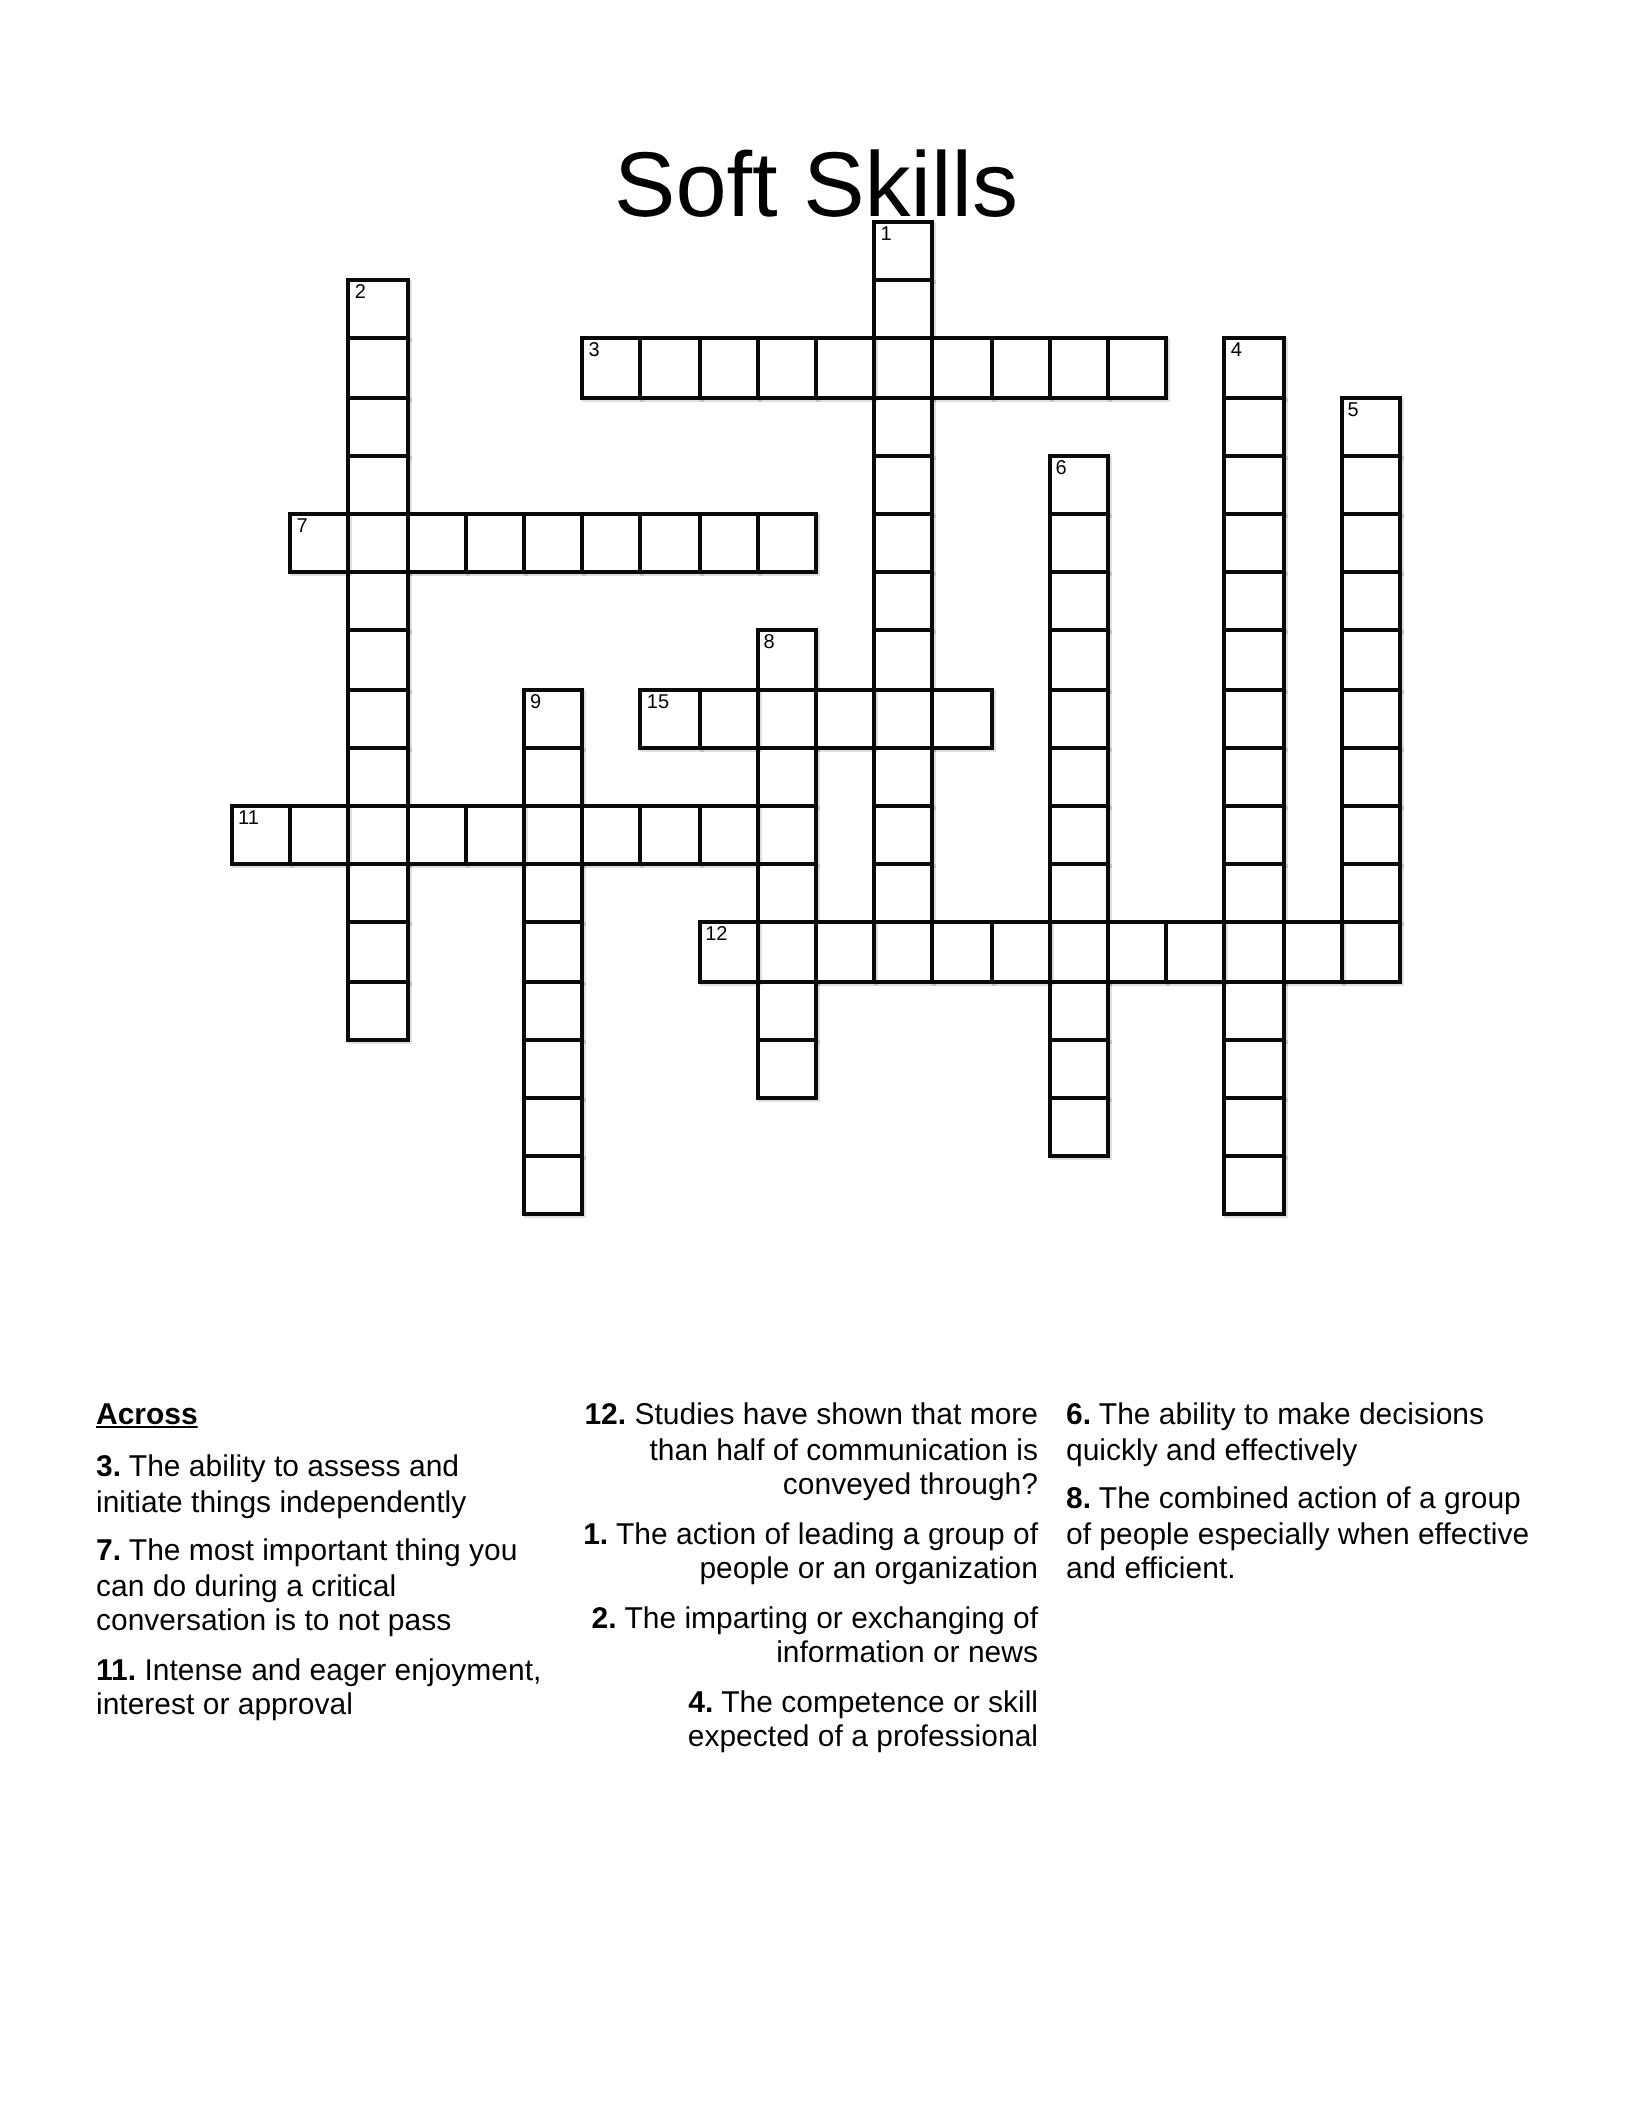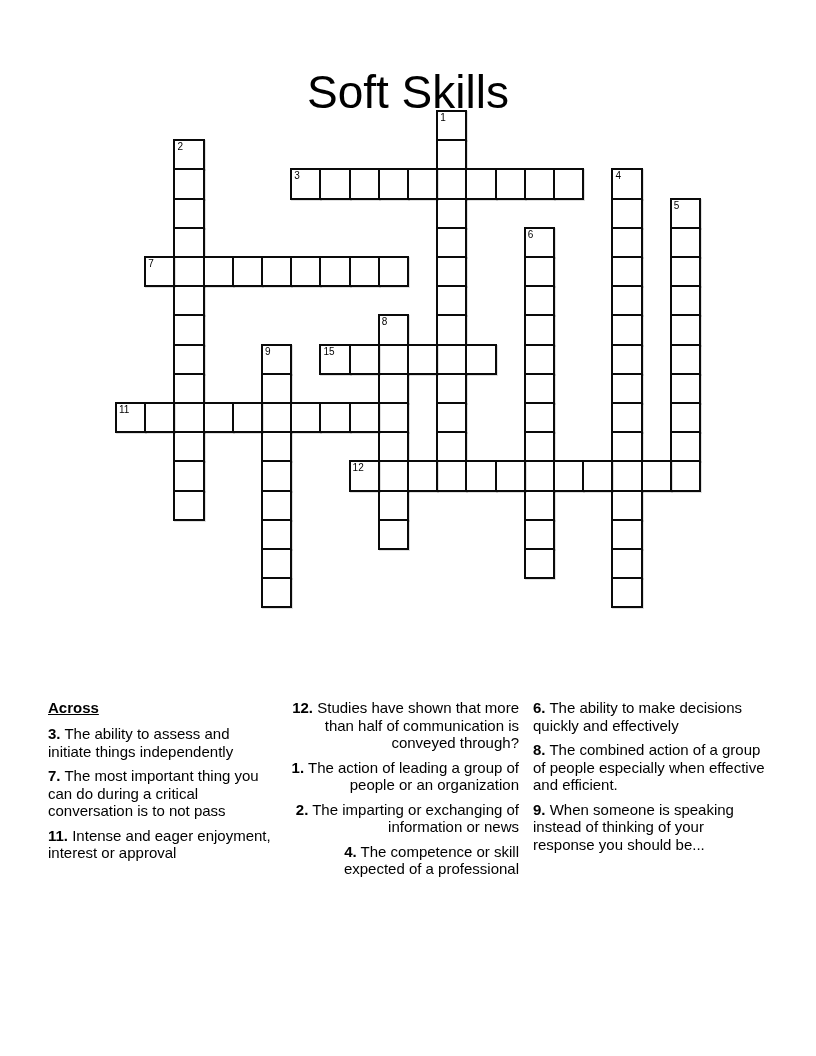--- a/index.html
+++ b/index.html
@@ -220,15 +220,14 @@
     </div>
   <div class="clue-col clue-col-2">
       <p class="clue"><b>12.</b> Studies have shown that more than half of communication is conveyed through?</p>
       <p class="clue"><b>1.</b> The action of leading a group of people or an organization</p>
       <p class="clue"><b>2.</b> The imparting or exchanging of information or news</p>
       <p class="clue"><b>4.</b> The competence or skill expected of a professional</p>
     </div>
   <div class="clue-col clue-col-3">
       <p class="clue"><b>6.</b> The ability to make decisions quickly and effectively</p>
       <p class="clue"><b>8.</b> The combined action of a group of people especially when effective and efficient.</p>
-      <p class="clue"><b>9.</b> When someone is speaking instead of thinking of your response you should be...</p>
     </div>
 </div>
 
 </body></html>

